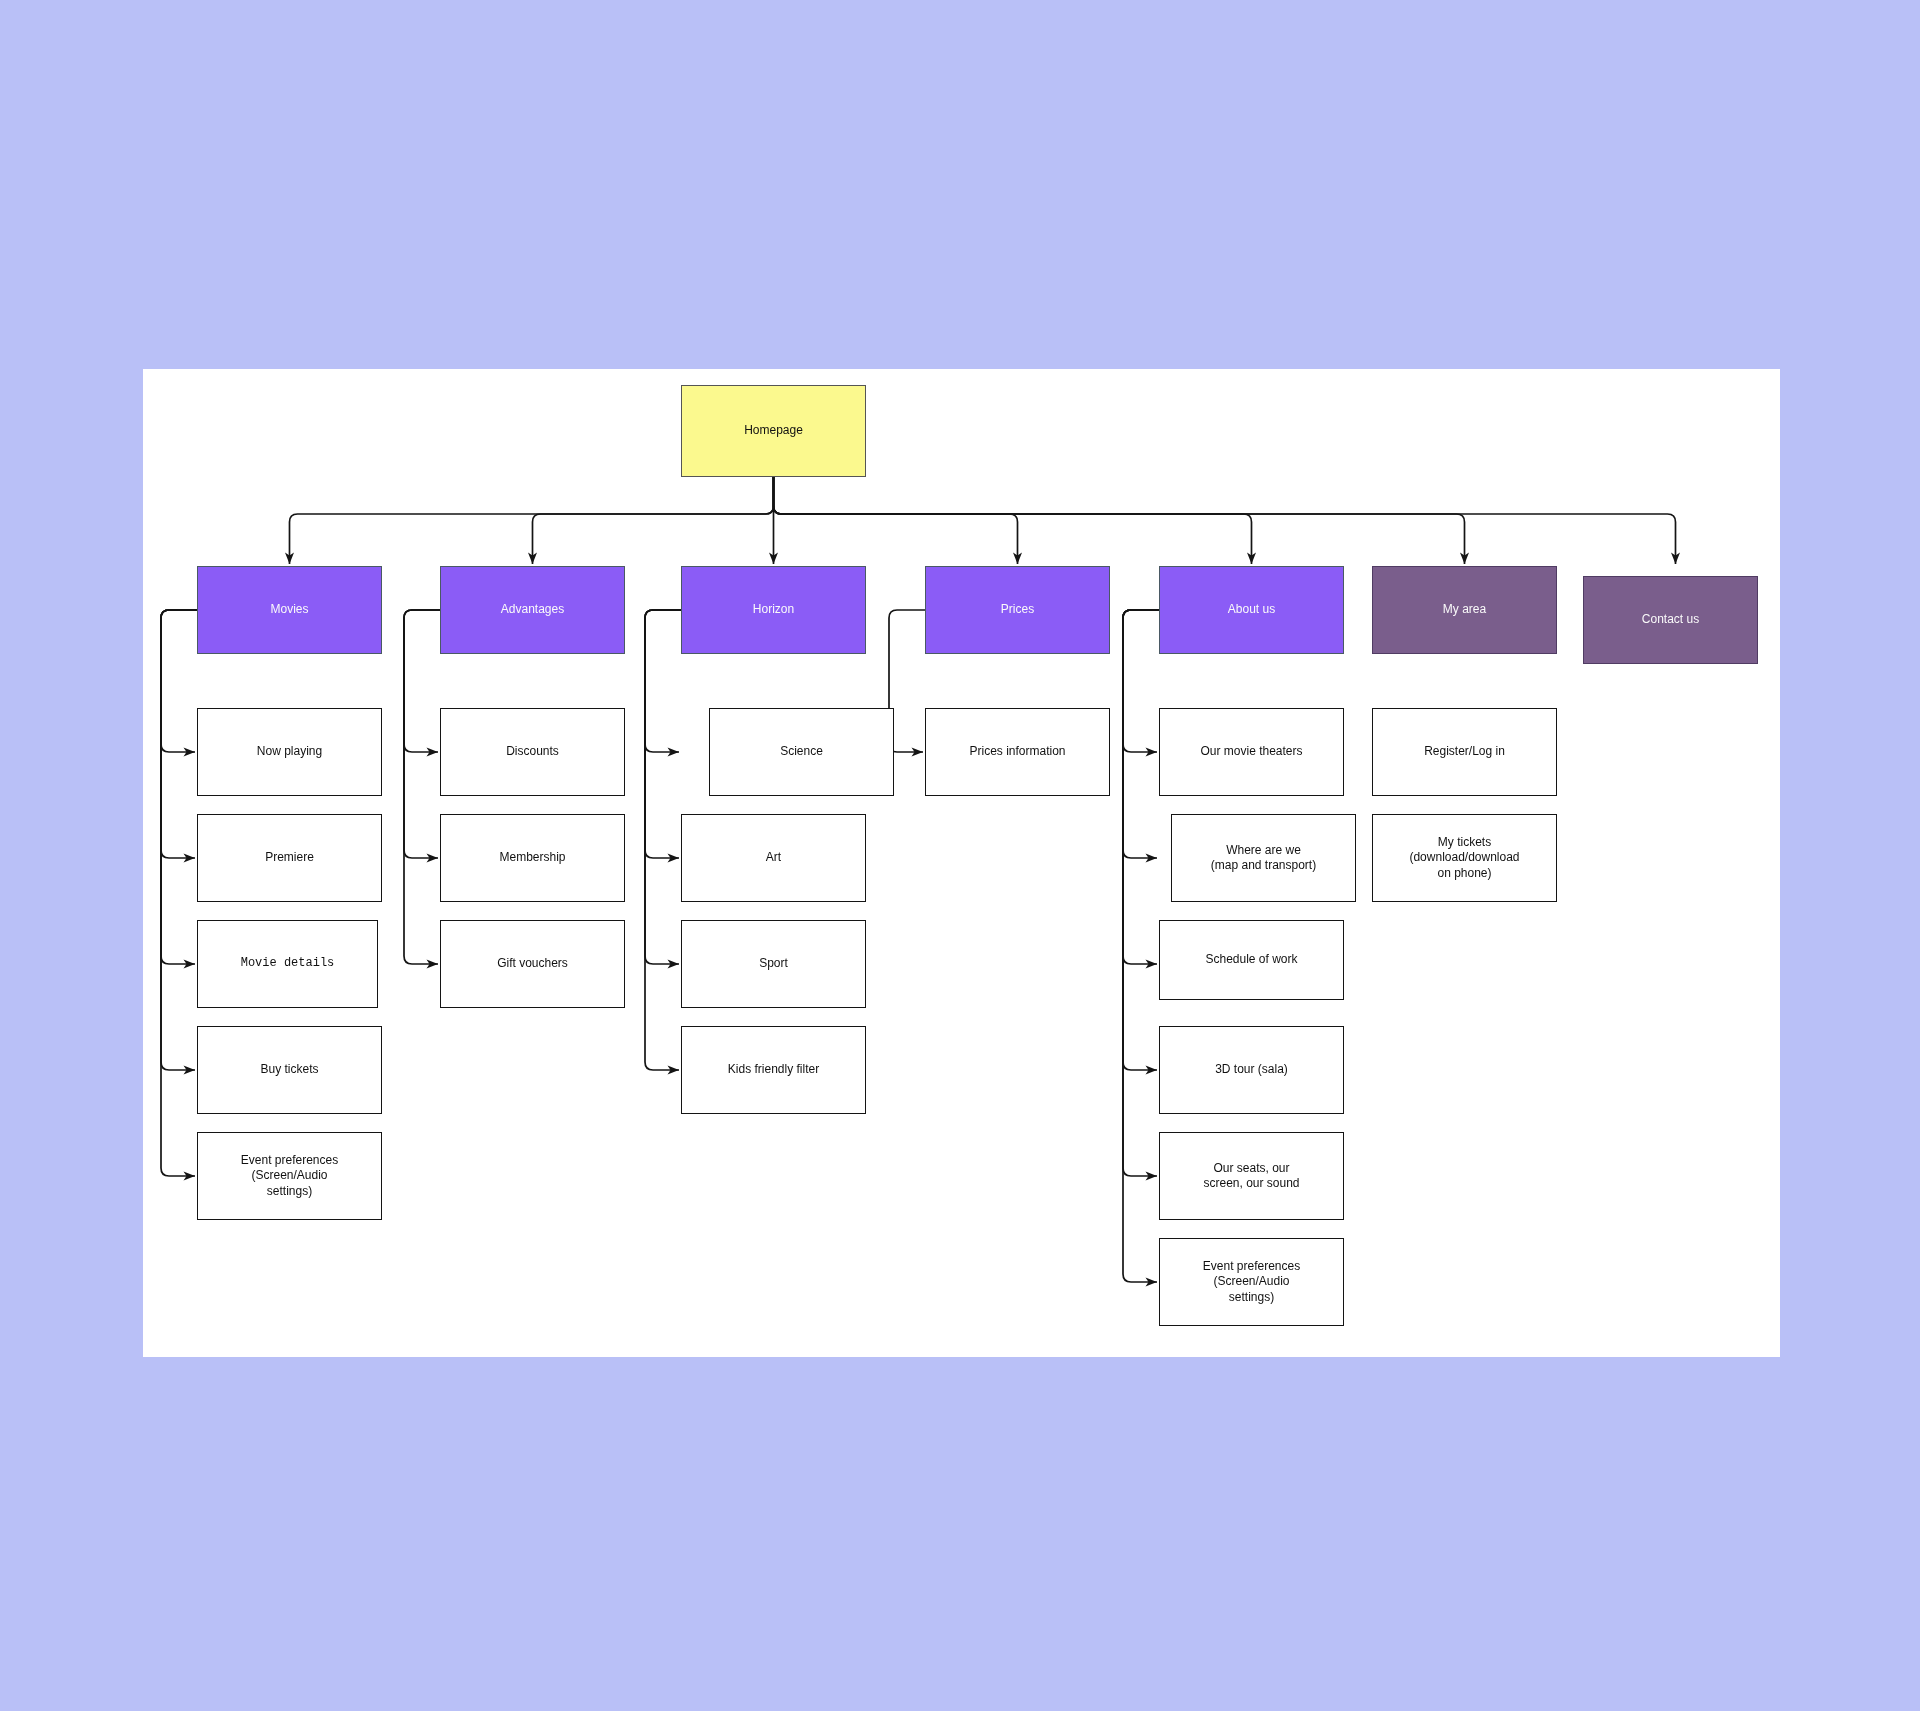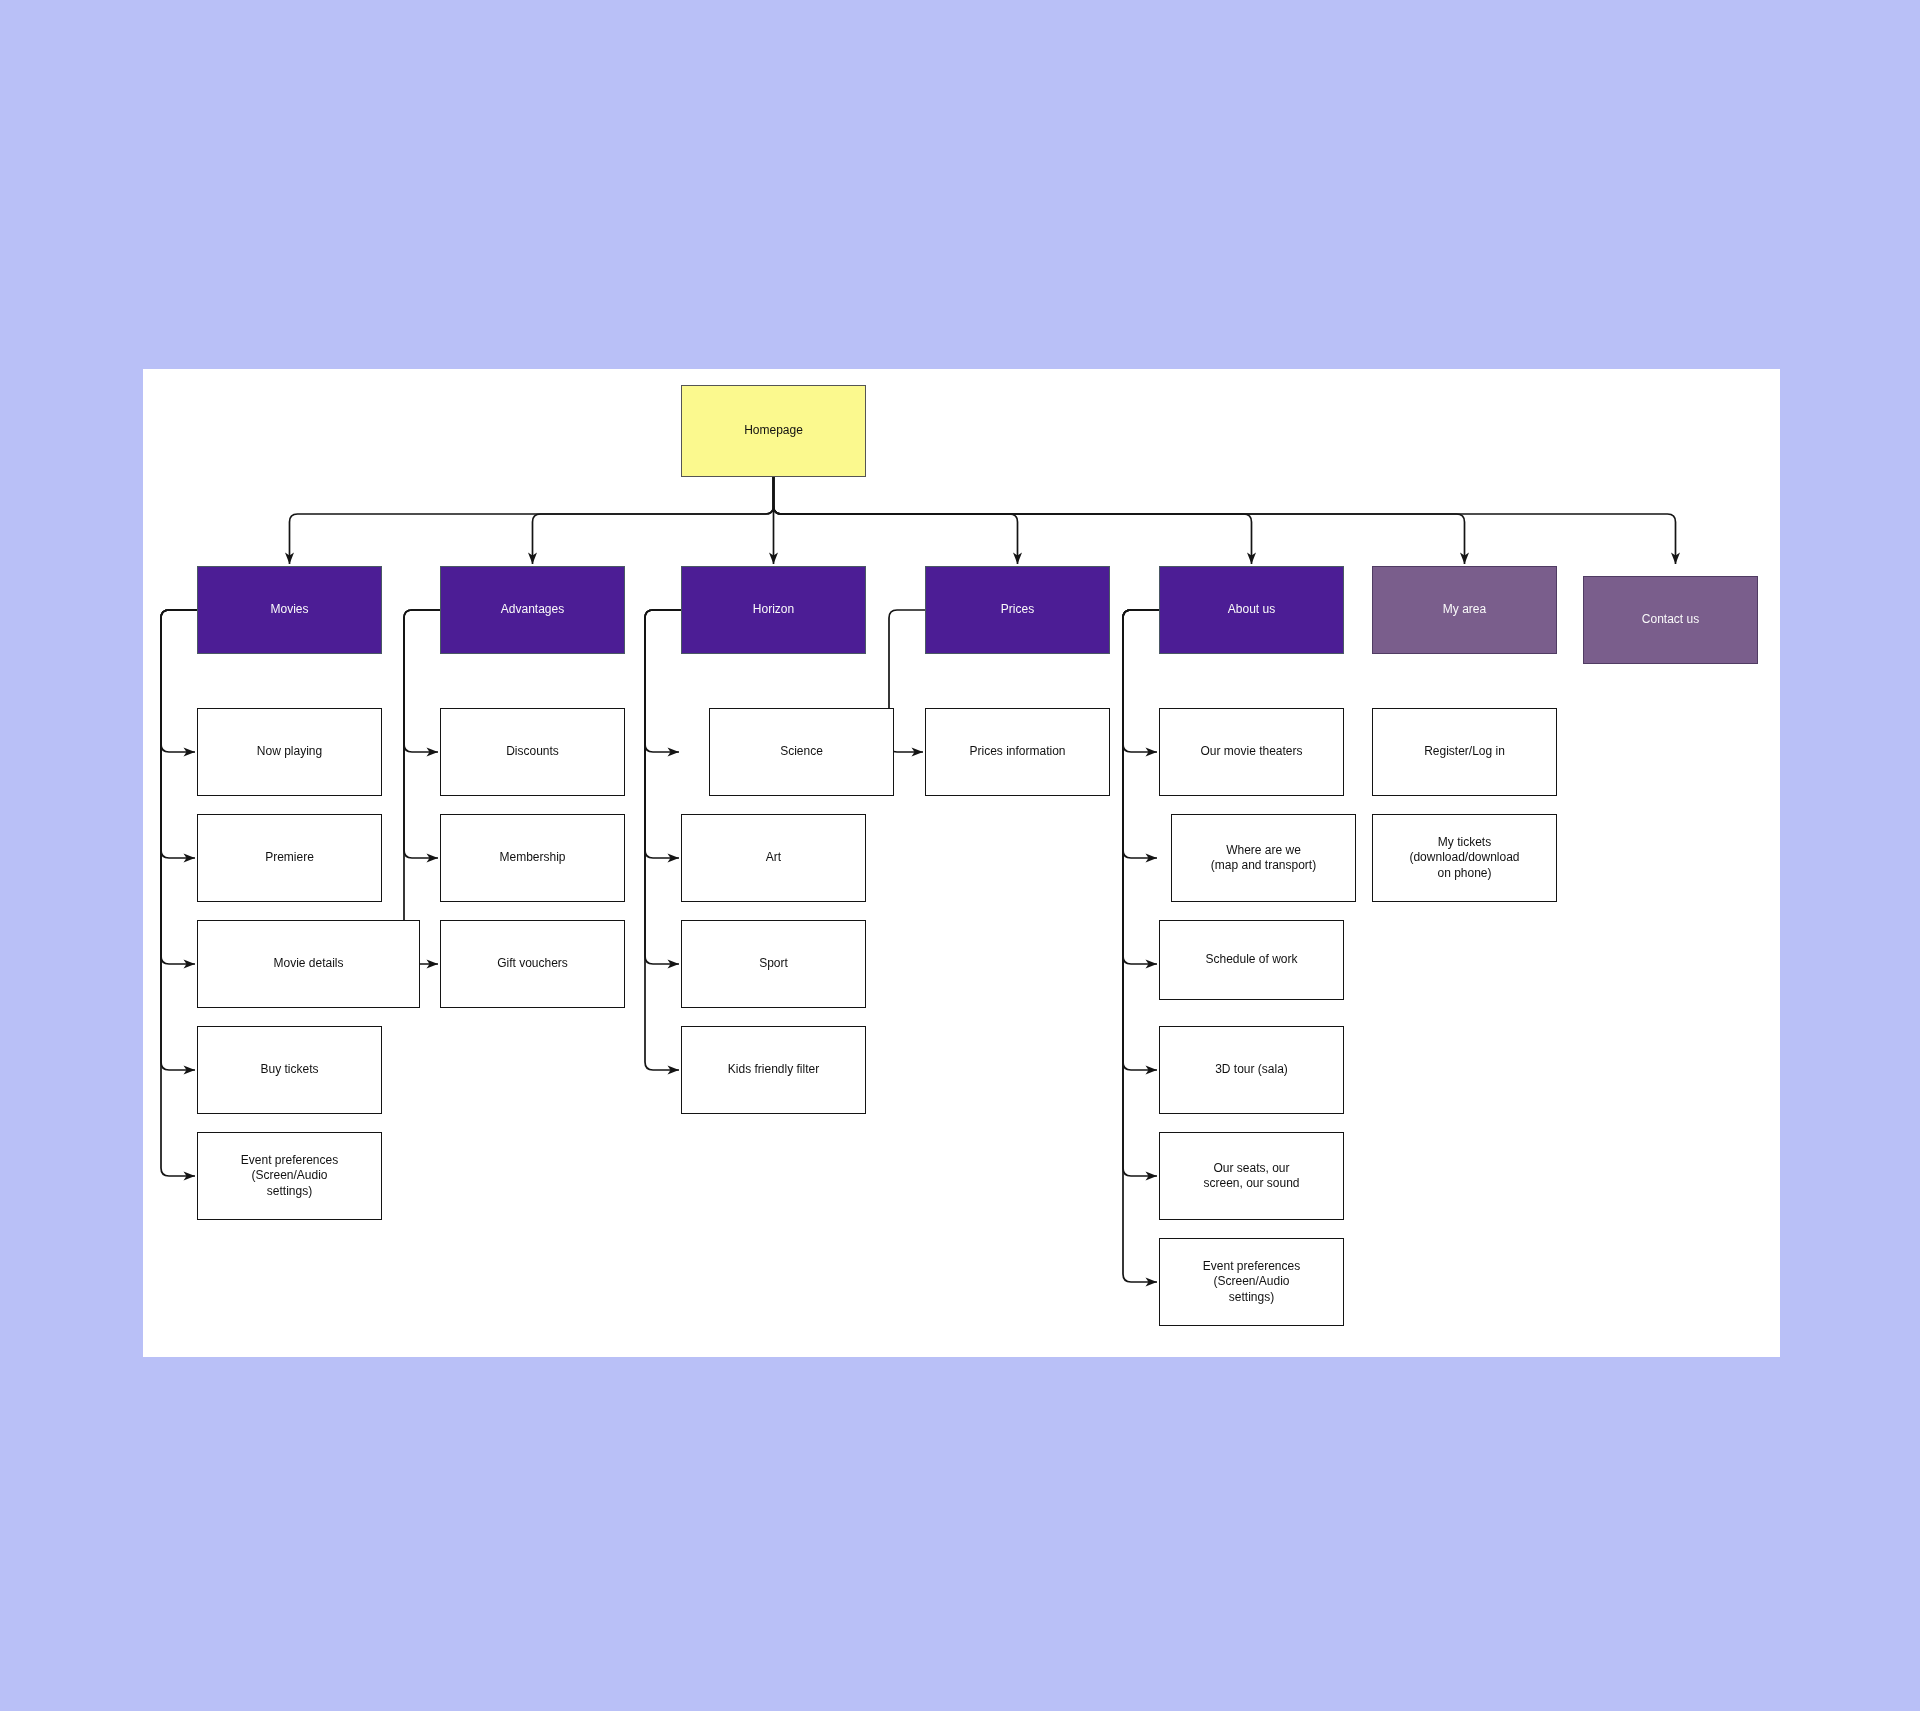--- a/index.html
+++ b/index.html
@@ -16,21 +16,21 @@
   .node{
     position:absolute;box-sizing:border-box;
     display:flex;align-items:center;justify-content:center;
     text-align:center;font-size:12px;line-height:1.28;
     white-space:pre-line;padding:0 8px;
   }
   .root{
     background:#FBF98E;border:1.6px solid #555555;color:#111111;
   }
   .hdr{
-    background:#4c1d95;border:1.6px solid #4A5964;color:#FAFAFA;
+    background:#8b5cf6;border:1.6px solid #4A5964;color:#FAFAFA;
   }
   .accent{
     background:#7A5E8C;border:1.6px solid #503C63;color:#FAFAFA;
   }
   .leaf{
     background:#FFFFFF;border:1.6px solid #141414;color:#111111;
   }
   svg.wires{
     position:absolute;left:0;top:0;width:1920px;height:1711px;
     pointer-events:none;
@@ -102,21 +102,21 @@
 <div class="node hdr" style="left:197px;top:566px;width:185px;height:88px;">Movies</div>
 <div class="node hdr" style="left:440px;top:566px;width:185px;height:88px;">Advantages</div>
 <div class="node hdr" style="left:681px;top:566px;width:185px;height:88px;">Horizon</div>
 <div class="node hdr" style="left:925px;top:566px;width:185px;height:88px;">Prices</div>
 <div class="node hdr" style="left:1159px;top:566px;width:185px;height:88px;">About us</div>
 <div class="node accent" style="left:1372px;top:566px;width:185px;height:88px;">My area</div>
 <div class="node accent" style="left:1583px;top:576px;width:175px;height:88px;">Contact us</div>
 
 <div class="node leaf" style="left:197px;top:708px;width:185px;height:88px;">Now playing</div>
 <div class="node leaf" style="left:197px;top:814px;width:185px;height:88px;">Premiere</div>
-<div class="node leaf" style="left:197px;top:920px;width:223px;height:88px;">Movie details</div>
+<div class="node leaf" style="left:197px;top:920px;width:181px;height:88px;font-family:Liberation Mono, monospace;">Movie details</div>
 <div class="node leaf" style="left:197px;top:1026px;width:185px;height:88px;">Buy tickets</div>
 <div class="node leaf" style="left:197px;top:1132px;width:185px;height:88px;">Event preferences
 (Screen/Audio
 settings)</div>
 
 <div class="node leaf" style="left:440px;top:708px;width:185px;height:88px;">Discounts</div>
 <div class="node leaf" style="left:440px;top:814px;width:185px;height:88px;">Membership</div>
 <div class="node leaf" style="left:440px;top:920px;width:185px;height:88px;">Gift vouchers</div>
 
 <div class="node leaf" style="left:681px;top:708px;width:185px;height:88px;margin-left:28px;">Science</div>

